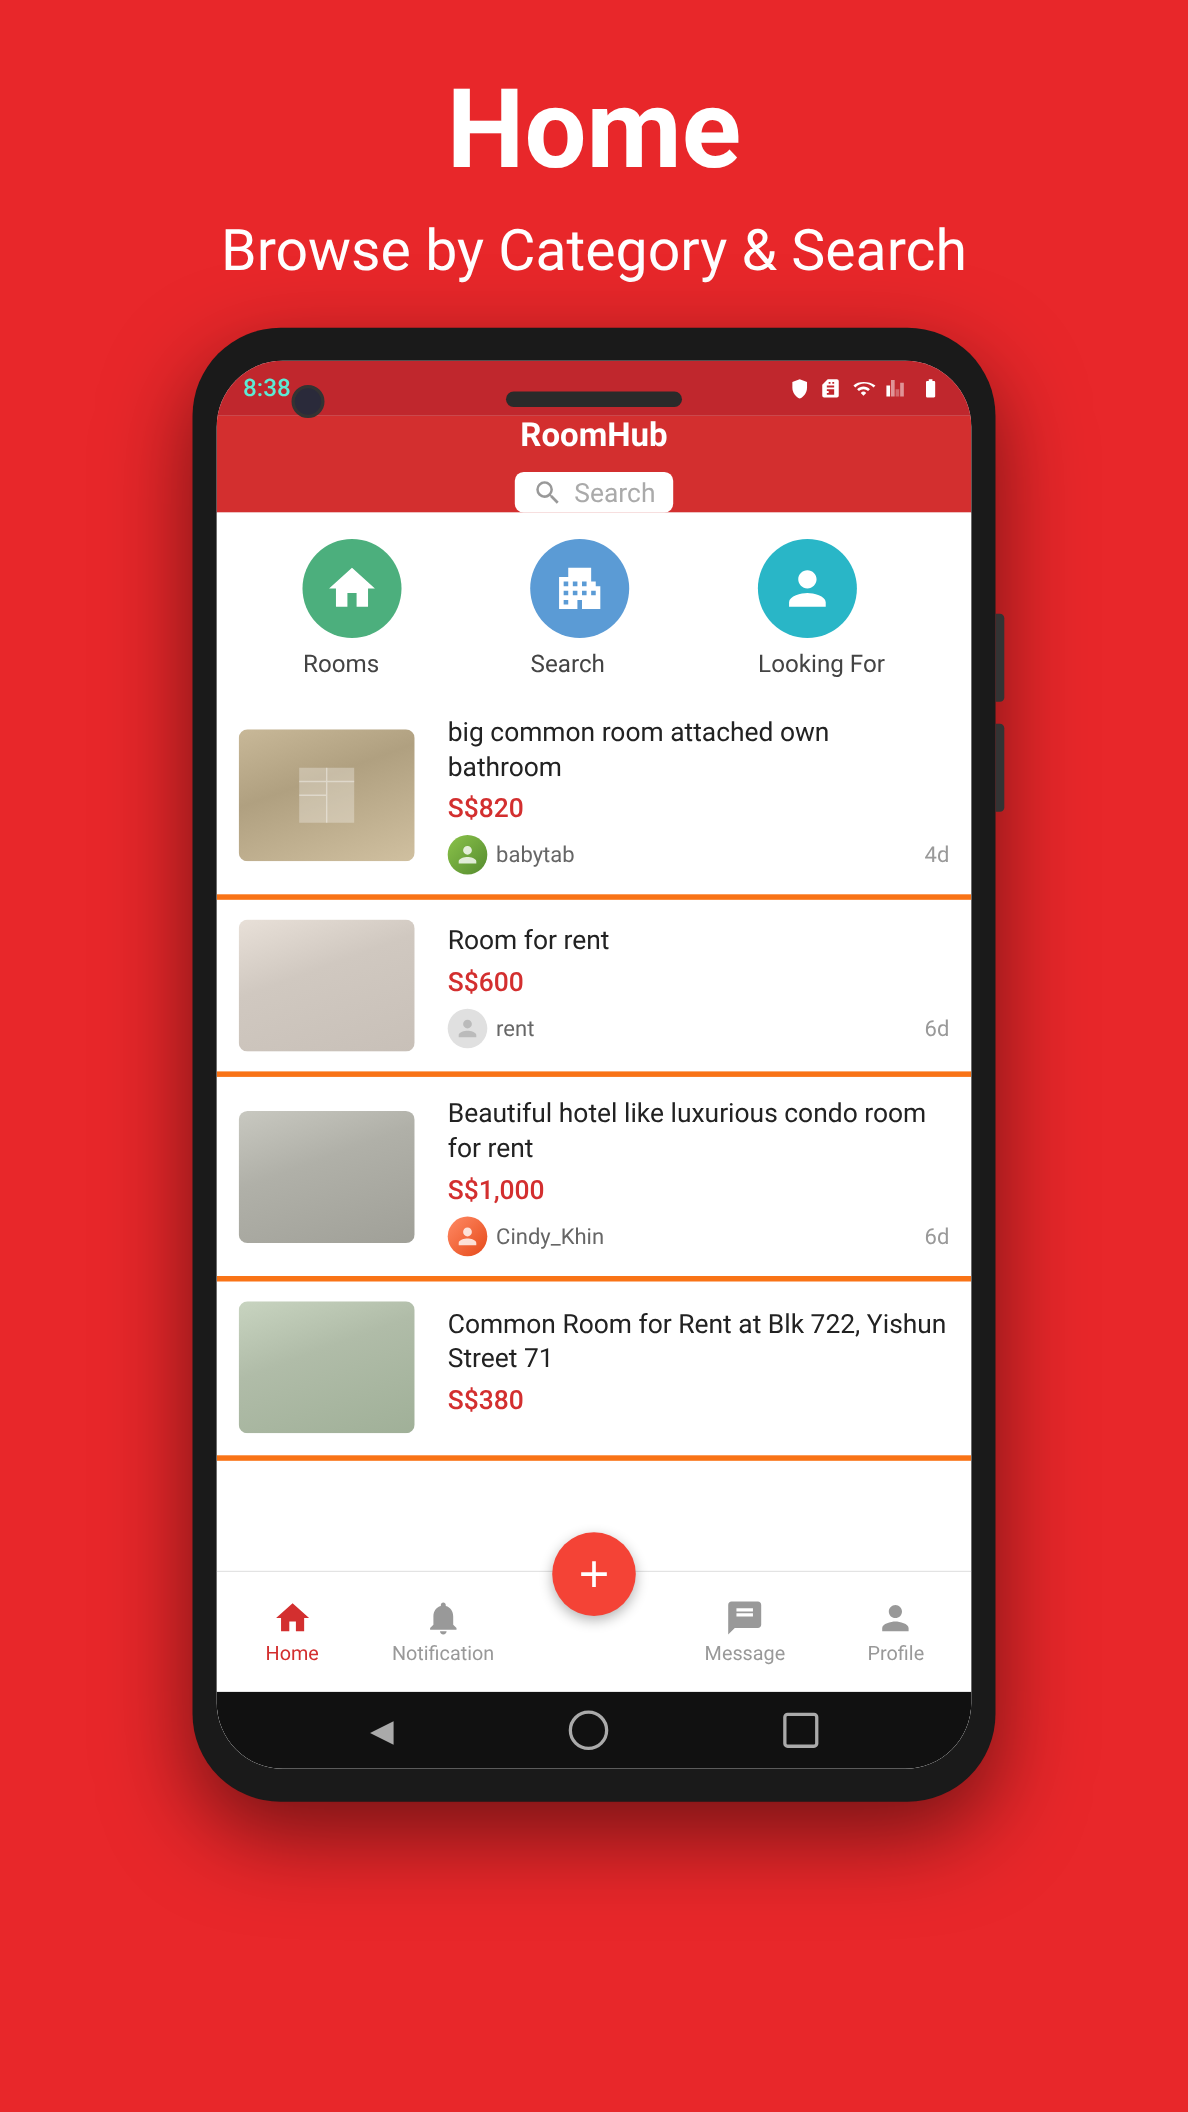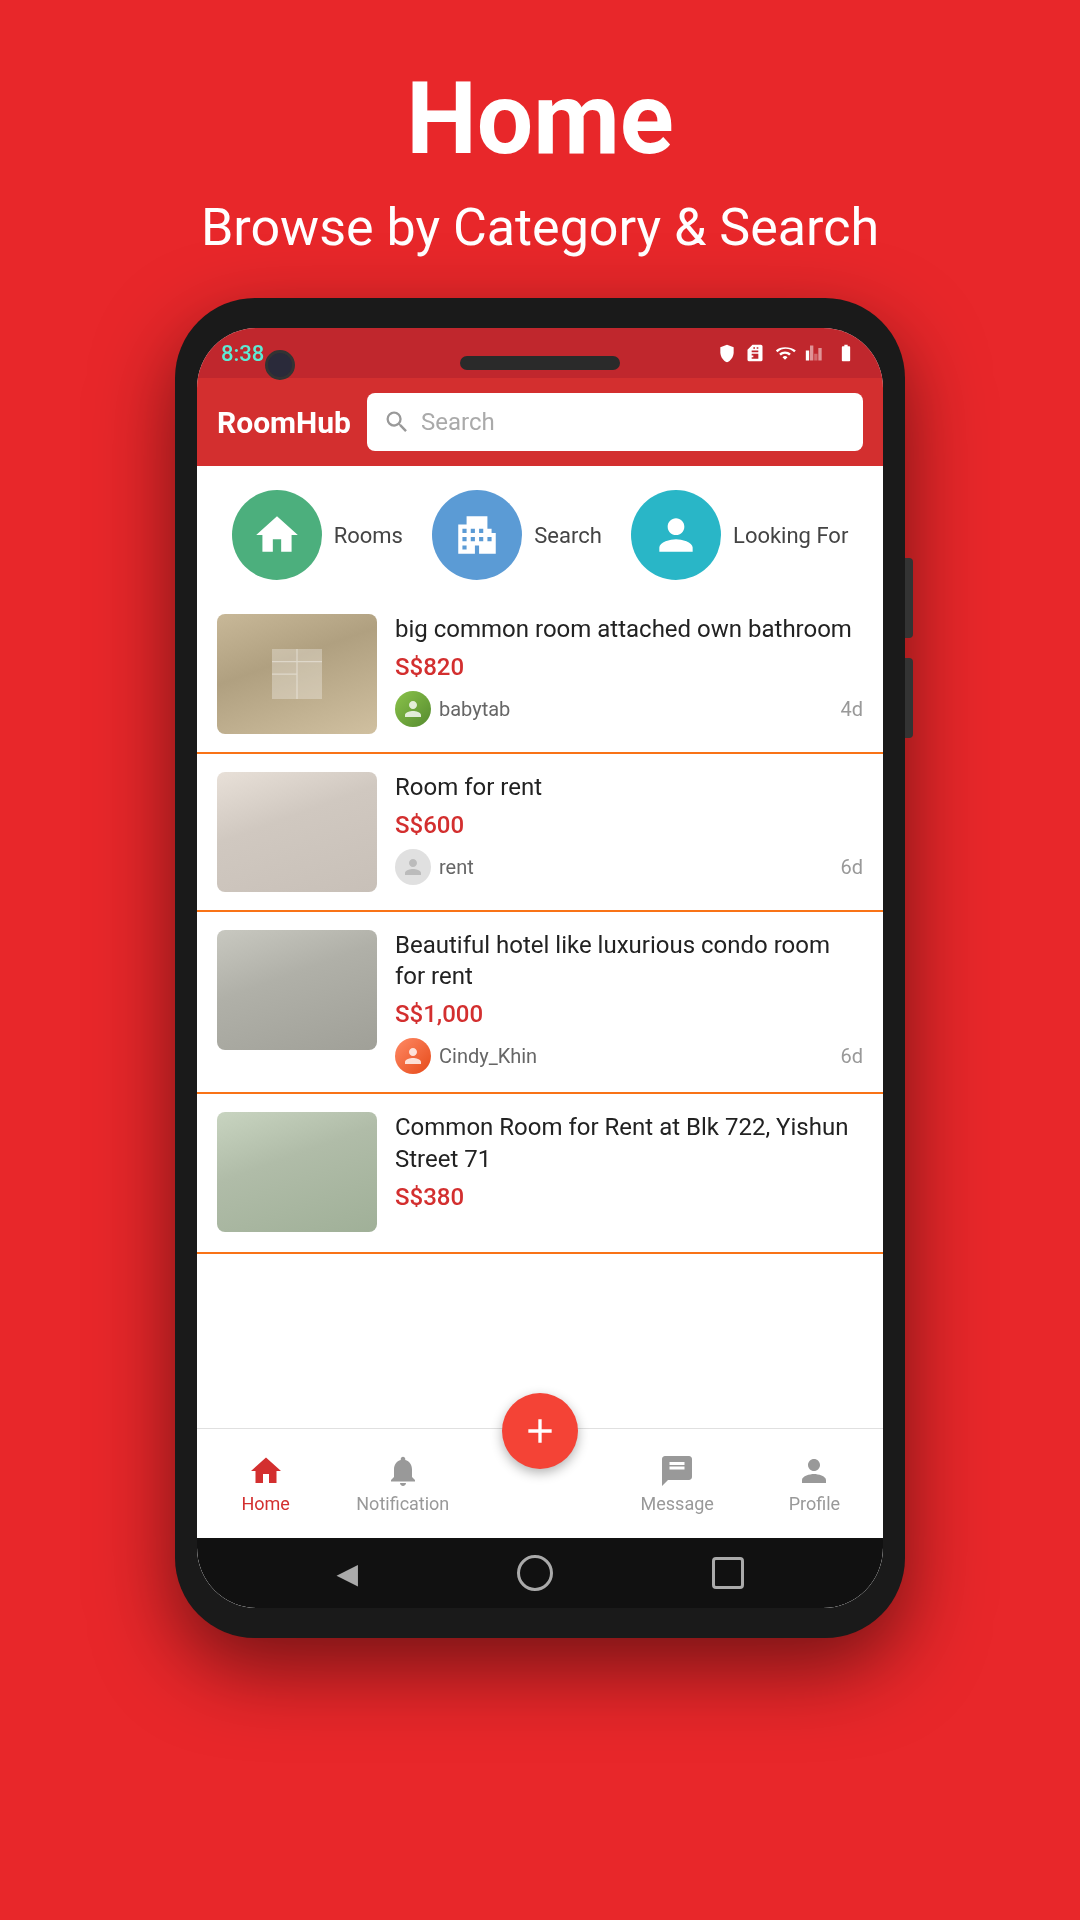--- a/index.html
+++ b/index.html
@@ -116,20 +116,21 @@
 
     
     .app-bar {
       background: #D32F2F;
       height: 88px;
       display: flex;
       align-items: center;
       padding: 0 20px;
       gap: 16px;
       flex-shrink: 0;
+      flex-direction: column;
     }
     .app-logo-text {
       color: white;
       font-size: 30px;
       font-weight: 700;
       white-space: nowrap;
     }
     .search-bar {
       flex: 1;
       background: white;
@@ -161,21 +162,21 @@
     
     .categories {
       display: flex;
       justify-content: space-around;
       padding: 24px 20px 16px;
       background: white;
       flex-shrink: 0;
     }
     .category-item {
       display: flex;
-      align-items: center;
+      flex-direction: column;
       gap: 12px;
     }
     .category-icon {
       width: 90px;
       height: 90px;
       border-radius: 50%;
       display: flex;
       align-items: center;
       justify-content: center;
     }
@@ -198,23 +199,23 @@
 
     
     .listings {
       flex: 1;
       overflow: hidden;
       background: white;
     }
     .listing-item {
       display: flex;
       padding: 18px 20px;
-      border-bottom: 2px solid #f97316;
-      gap: 18px;
-      align-items: flex-start;
+      border-bottom: 5px solid #f97316;
+      gap: 30px;
+      align-items: center;
     }
     .listing-image {
       width: 160px;
       height: 120px;
       border-radius: 8px;
       flex-shrink: 0;
       overflow: hidden;
       background: #ccc;
     }
     

